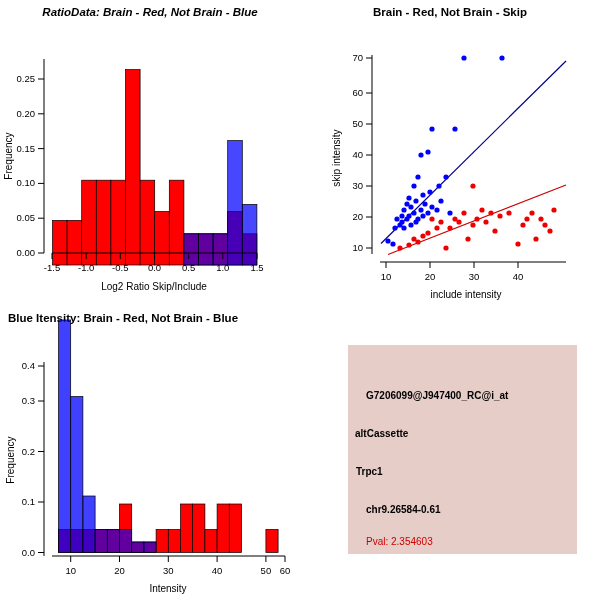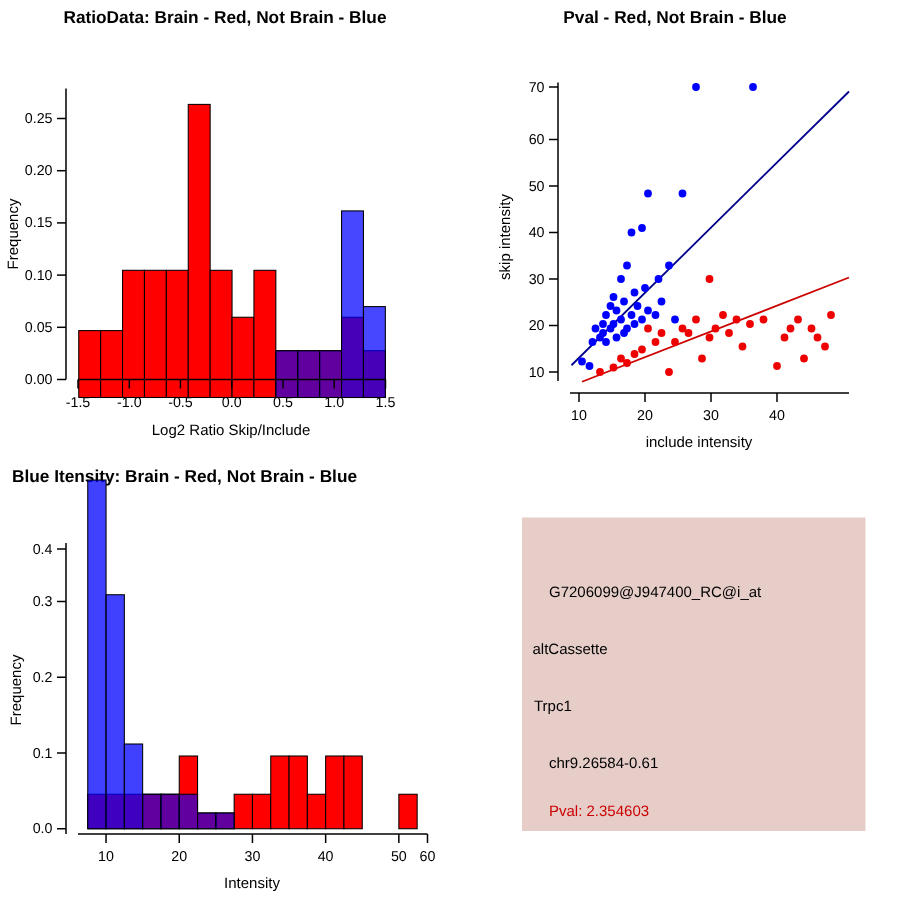--- a/index.html
+++ b/index.html
@@ -5,29 +5,29 @@
   html,body{margin:0;padding:0;background:#ffffff;}
   body{width:600px;height:600px;font-family:"Liberation Sans",sans-serif;overflow:hidden;}
   .page{position:relative;width:600px;height:600px;}
   .panel{position:absolute;}
   .ptitle{font-size:11.5px;font-weight:bold;color:#000;text-align:center;}
   svg{display:block;}
   text{font-family:"Liberation Sans",sans-serif;fill:#000;}
   .axlab{font-size:10px;}
   .tick{font-size:9.5px;}
   .infobox{position:absolute;background:#e6cdc8;}
-  .infotext{font-size:10px;color:#000;}
+  .infotext{font-size:10px;color:#000;font-weight:bold;}
   .infoval{font-size:10px;color:#cc0000;}
 </style>
 </head>
 <body>
 
 <div class="page">
 
-  <div class="panel" style="left:0;top:6px;width:300px;height:300px;">
+  <div class="panel" style="left:0;top:6px;width:300px;height:300px;font-style:italic;">
     <div class="ptitle">RatioData: Brain - Red, Not Brain - Blue</div>
     <svg width="300" height="280" viewBox="0 0 300 280">
       <g>
 
         <rect x="52.5" y="202.4" width="14.6" height="44.6" fill="#ff0000" stroke="#000" stroke-width="0.7"></rect>
         <rect x="67.1" y="202.4" width="14.6" height="44.6" fill="#ff0000" stroke="#000" stroke-width="0.7"></rect>
         <rect x="81.7" y="162.2" width="14.6" height="84.8" fill="#ff0000" stroke="#000" stroke-width="0.7"></rect>
         <rect x="96.3" y="162.2" width="14.6" height="84.8" fill="#ff0000" stroke="#000" stroke-width="0.7"></rect>
         <rect x="110.9" y="162.2" width="14.6" height="84.8" fill="#ff0000" stroke="#000" stroke-width="0.7"></rect>
         <rect x="125.5" y="51.6" width="14.6" height="195.4" fill="#ff0000" stroke="#000" stroke-width="0.7"></rect>
@@ -43,21 +43,21 @@
         <rect x="183.9" y="215.8" width="14.6" height="31.2" fill="#0000ff" fill-opacity="0.62" stroke="#000" stroke-width="0.7"></rect>
         <rect x="198.5" y="215.8" width="14.6" height="31.2" fill="#0000ff" fill-opacity="0.62" stroke="#000" stroke-width="0.7"></rect>
         <rect x="213.1" y="215.8" width="14.6" height="31.2" fill="#0000ff" fill-opacity="0.62" stroke="#000" stroke-width="0.7"></rect>
         <rect x="227.7" y="122.6" width="14.6" height="124.4" fill="#0000ff" fill-opacity="0.72" stroke="#000" stroke-width="0.7"></rect>
         <rect x="242.3" y="186.4" width="14.6" height="60.6" fill="#0000ff" fill-opacity="0.72" stroke="#000" stroke-width="0.7"></rect>
       </g>
     </svg>
   </div>
 
   <div class="panel" style="left:300px;top:6px;width:300px;height:300px;">
-    <div class="ptitle">Pval - Red, Not Brain - Blue</div>
+    <div class="ptitle">Brain - Red, Not Brain - Skip</div>
   </div>
 
   <div class="panel" style="left:0;top:312px;width:320px;height:288px;">
     <div class="ptitle" style="text-align:left;padding-left:8px;">Blue Itensity: Brain - Red, Not Brain - Blue</div>
   </div>
 
   <div class="infobox" style="left:348px;top:345px;width:229px;height:209px;">
     <div class="infotext" style="position:absolute;left:18px;top:45px;">G7206099@J947400_RC@i_at</div>
     <div class="infotext" style="position:absolute;left:7px;top:83px;">altCassette</div>
     <div class="infotext" style="position:absolute;left:8px;top:121px;">Trpc1</div>

